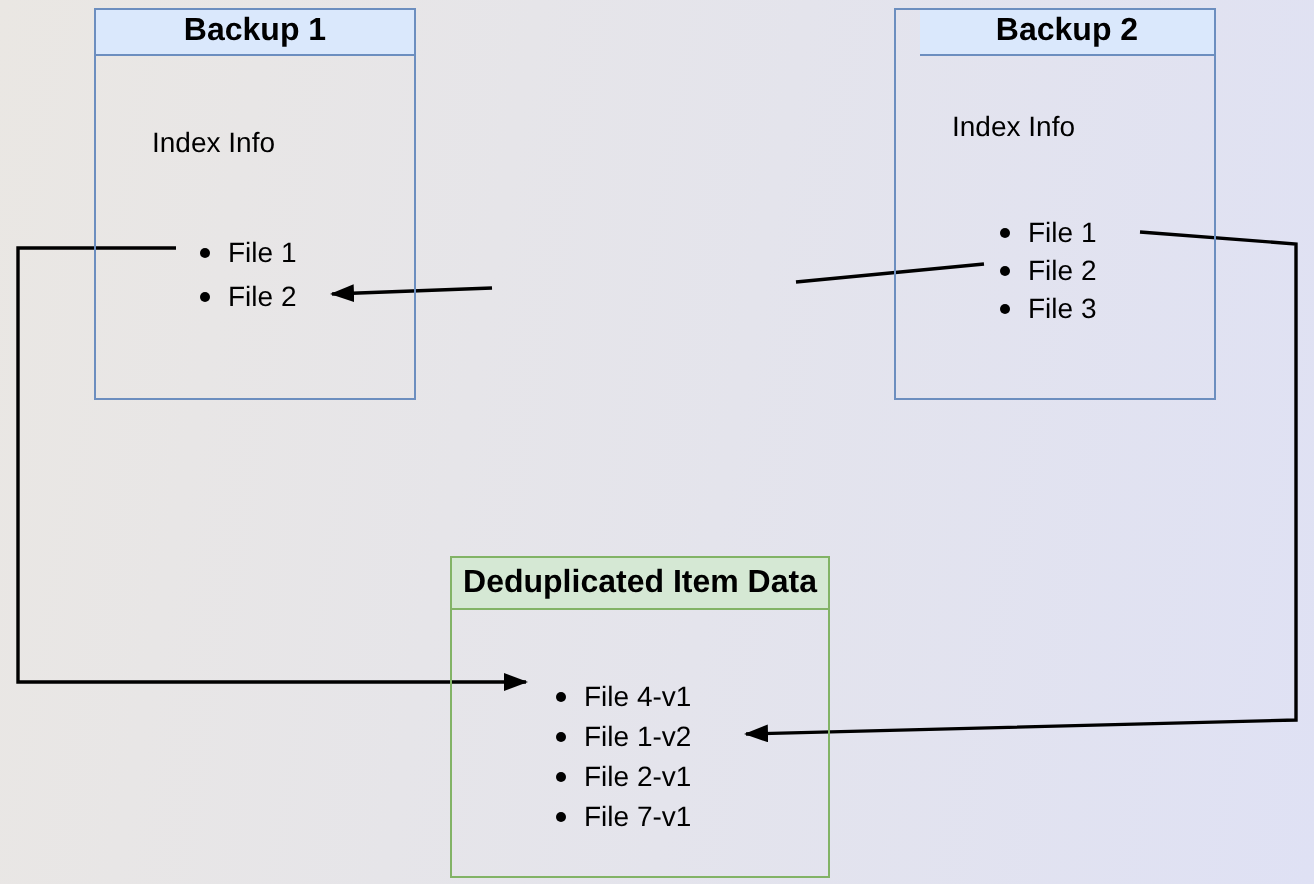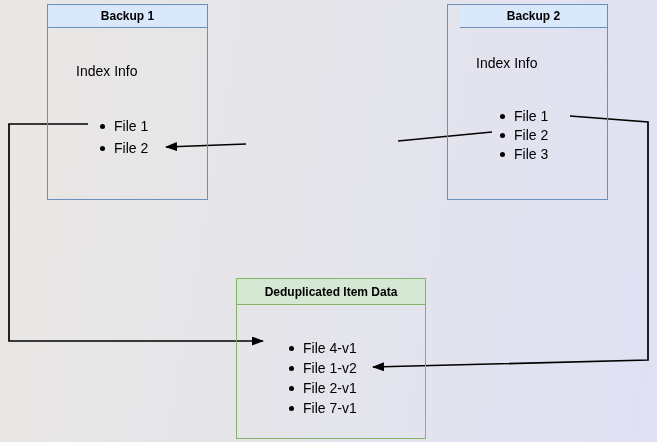--- a/index.html
+++ b/index.html
@@ -30,30 +30,30 @@
     border: 1px solid;
     box-sizing: border-box;
     background: transparent;
   }
   .box-header {
     box-sizing: border-box;
     border-bottom: 1px solid;
     display: flex;
     align-items: center;
     justify-content: center;
-    font-size: 12px;
+    font-size: 16px;
     font-weight: bold;
     width: 100%;
   }
   .backup-box { left-width: 0; width: 161px; height: 196px; top: 4px; }
   #backup1 { left: 47px; }
   #backup2 { left: 447px; }
   .backup-box .box-header { height: 23px; }
   #dedup {
-    left: 236px; top: 278px;
+    left: 225px; top: 278px;
     width: 190px; height: 161px;
   }
   #dedup .box-header { height: 26px; }
   .index-label {
     position: absolute;
     font-size: 14px;
     line-height: 17px;
     white-space: nowrap;
   }
   #backup1 .index-label { left: 28px; top: 58px; }

